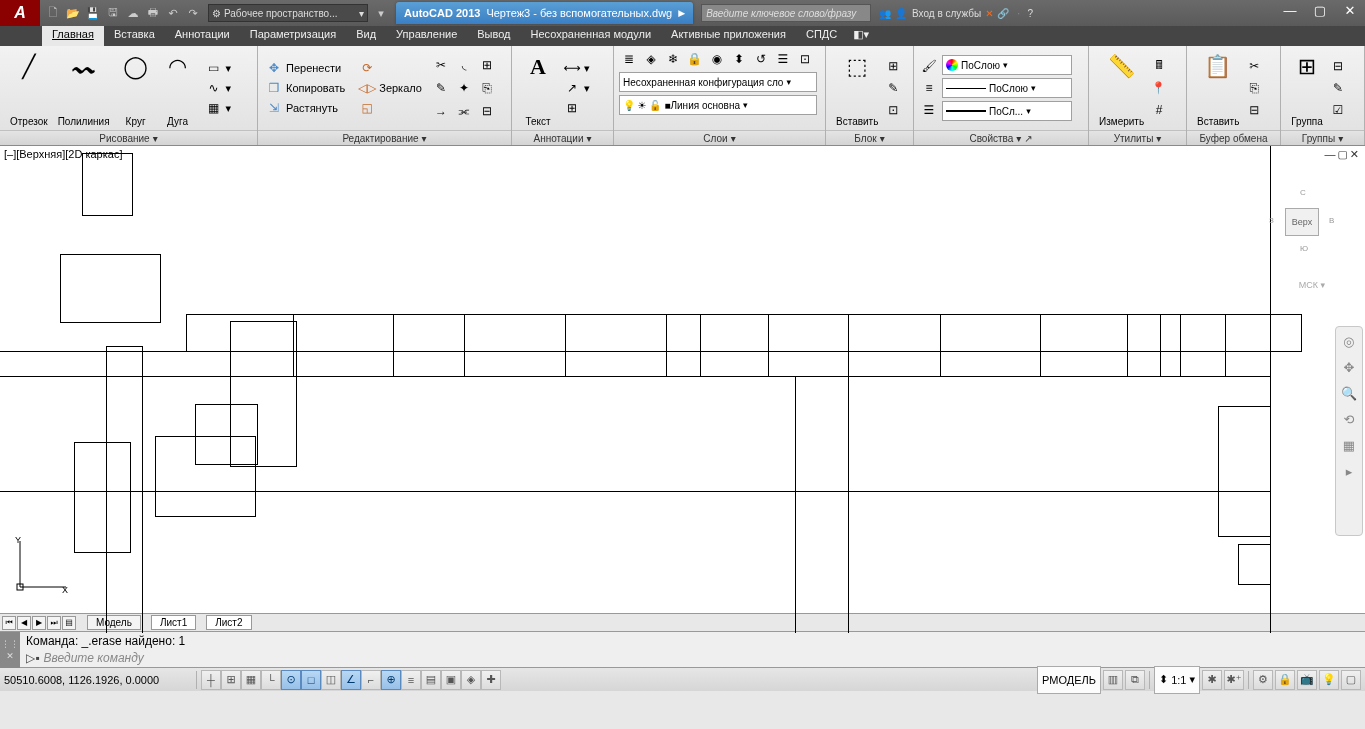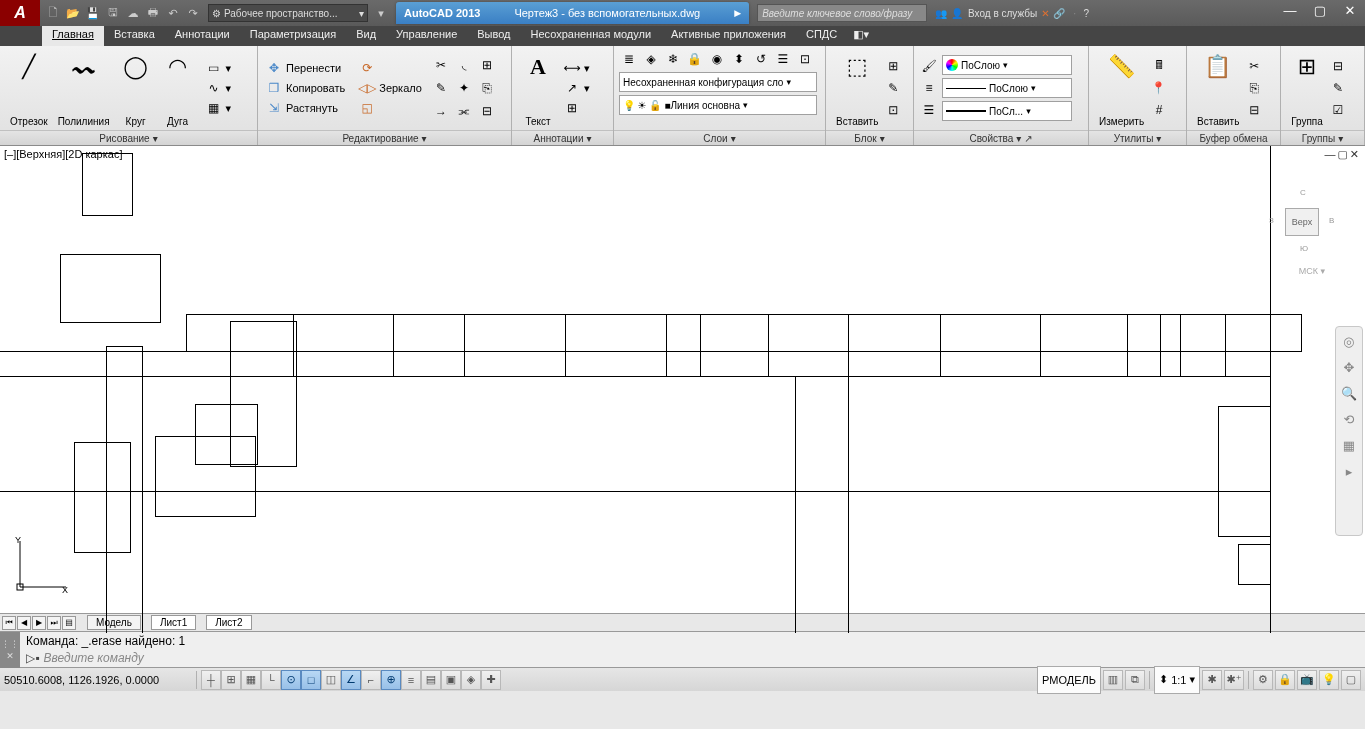--- a/index.html
+++ b/index.html
@@ -4,21 +4,21 @@
 <style>
 * { margin: 0; padding: 0; box-sizing: border-box; font-family: "Segoe UI", Tahoma, sans-serif; }
 body { width: 1365px; height: 729px; overflow: hidden; background: #e8e8e8; font-size: 11px; }
 
 
 .titlebar { height: 26px; background: linear-gradient(#6a6a6a,#5a5a5a); display: flex; align-items: center; color: #ddd; position: relative; }
 .app-logo { width: 40px; height: 26px; background: #8b0000; display: flex; align-items: center; justify-content: center; color: #fff; font-weight: bold; font-size: 16px; font-style: italic; }
 .qat { display: flex; align-items: center; gap: 2px; margin-left: 4px; }
 .qat-btn { width: 18px; height: 18px; display: flex; align-items: center; justify-content: center; color: #ccc; font-size: 11px; border-radius: 2px; }
 .workspace-dd { margin-left: 6px; background: #4a4a4a; border: 1px solid #333; height: 18px; display: flex; align-items: center; padding: 0 3px; font-size: 10px; color: #ddd; width: 160px; }
-.doctab { margin-left: 6px; background: linear-gradient(#5a9fd4,#3a7fc4); color: #fff; height: 22px; display: flex; align-items: center; padding: 0 8px; font-size: 11px; border-radius: 3px 3px 0 0; box-shadow: 0 0 3px rgba(0,0,0,0.3); gap: 28px; }
+.doctab { margin-left: 6px; background: linear-gradient(#5a9fd4,#3a7fc4); color: #fff; height: 22px; display: flex; align-items: center; padding: 0 8px; font-size: 11px; border-radius: 3px 3px 0 0; box-shadow: 0 0 3px rgba(0,0,0,0.3); }
 .searchbox { margin-left: 8px; background: #888; border: 1px solid #555; height: 18px; width: 170px; padding: 0 4px; font-style: italic; color: #ddd; font-size: 10px; display: flex; align-items: center; }
 .win-controls { position: absolute; right: 0; top: 0; display: flex; }
 .win-btn { width: 30px; height: 20px; display: flex; align-items: center; justify-content: center; color: #fff; font-size: 13px; }
 .signin { display: flex; align-items: center; gap: 4px; margin-left: 8px; font-size: 10px; }
 
 
 .menubar { height: 20px; background: #454545; display: flex; padding-left: 42px; }
 .tab { padding: 2px 10px; color: #eee; font-size: 11px; cursor: pointer; }
 .tab.active { background: #e8e8e8; color: #000; text-decoration: underline; }
 
@@ -37,21 +37,21 @@
 .dd-arrow::after { content: "▾"; margin-left: 3px; font-size: 9px; }
 .grid-btns { display: grid; grid-template-columns: repeat(3,20px); grid-auto-rows: 20px; gap: 3px; align-content: center; }
 .grid-btn { width: 20px; height: 20px; display: flex; align-items: center; justify-content: center; cursor: pointer; font-size: 12px; border-radius: 2px; }
 
 
 .canvas-wrap { position: relative; height: 467px; background: #fff; }
 .vp-label { position: absolute; left: 4px; top: 2px; font-size: 11px; color: #000; }
 .viewcube { position: absolute; right: 18px; top: 30px; width: 80px; height: 110px; }
 .cube-face { position: absolute; left: 18px; top: 32px; width: 34px; height: 28px; border: 1px solid #aaa; background: #f0f0f0; display: flex; align-items: center; justify-content: center; font-size: 9px; color: #666; }
 .vc-lbl { position: absolute; font-size: 8px; color: #999; }
-.wcs { position: absolute; right: 40px; top: 120px; font-size: 9px; color: #aaa; }
+.wcs { position: absolute; right: 40px; top: 134px; font-size: 9px; color: #aaa; }
 .navbar { position: absolute; right: 2px; top: 180px; width: 28px; height: 210px; background: rgba(235,235,235,0.8); border: 1px solid #c8c8c8; border-radius: 4px; display: flex; flex-direction: column; align-items: center; gap: 6px; padding: 4px 0; }
 .nav-item { width: 20px; height: 20px; display: flex; align-items: center; justify-content: center; color: #888; font-size: 13px; cursor: pointer; }
 .ucs-icon { position: absolute; left: 12px; bottom: 18px; }
 .doc-min { position: absolute; right: 6px; top: 2px; display: flex; gap: 2px; font-size: 11px; color: #333; }
 svg.drawing { position: absolute; inset: 0; }
 svg.drawing line, svg.drawing rect { stroke: #000; stroke-width: 1; fill: none; shape-rendering: crispEdges; }
 
 
 .layout-tabs { height: 18px; background: #e8e8e8; display: flex; align-items: center; border-top: 1px solid #999; padding-left: 2px; }
 .lt-nav { width: 14px; height: 14px; border: 1px solid #999; background: #f4f4f4; display: flex; align-items: center; justify-content: center; font-size: 8px; margin-right: 1px; cursor: pointer; }

